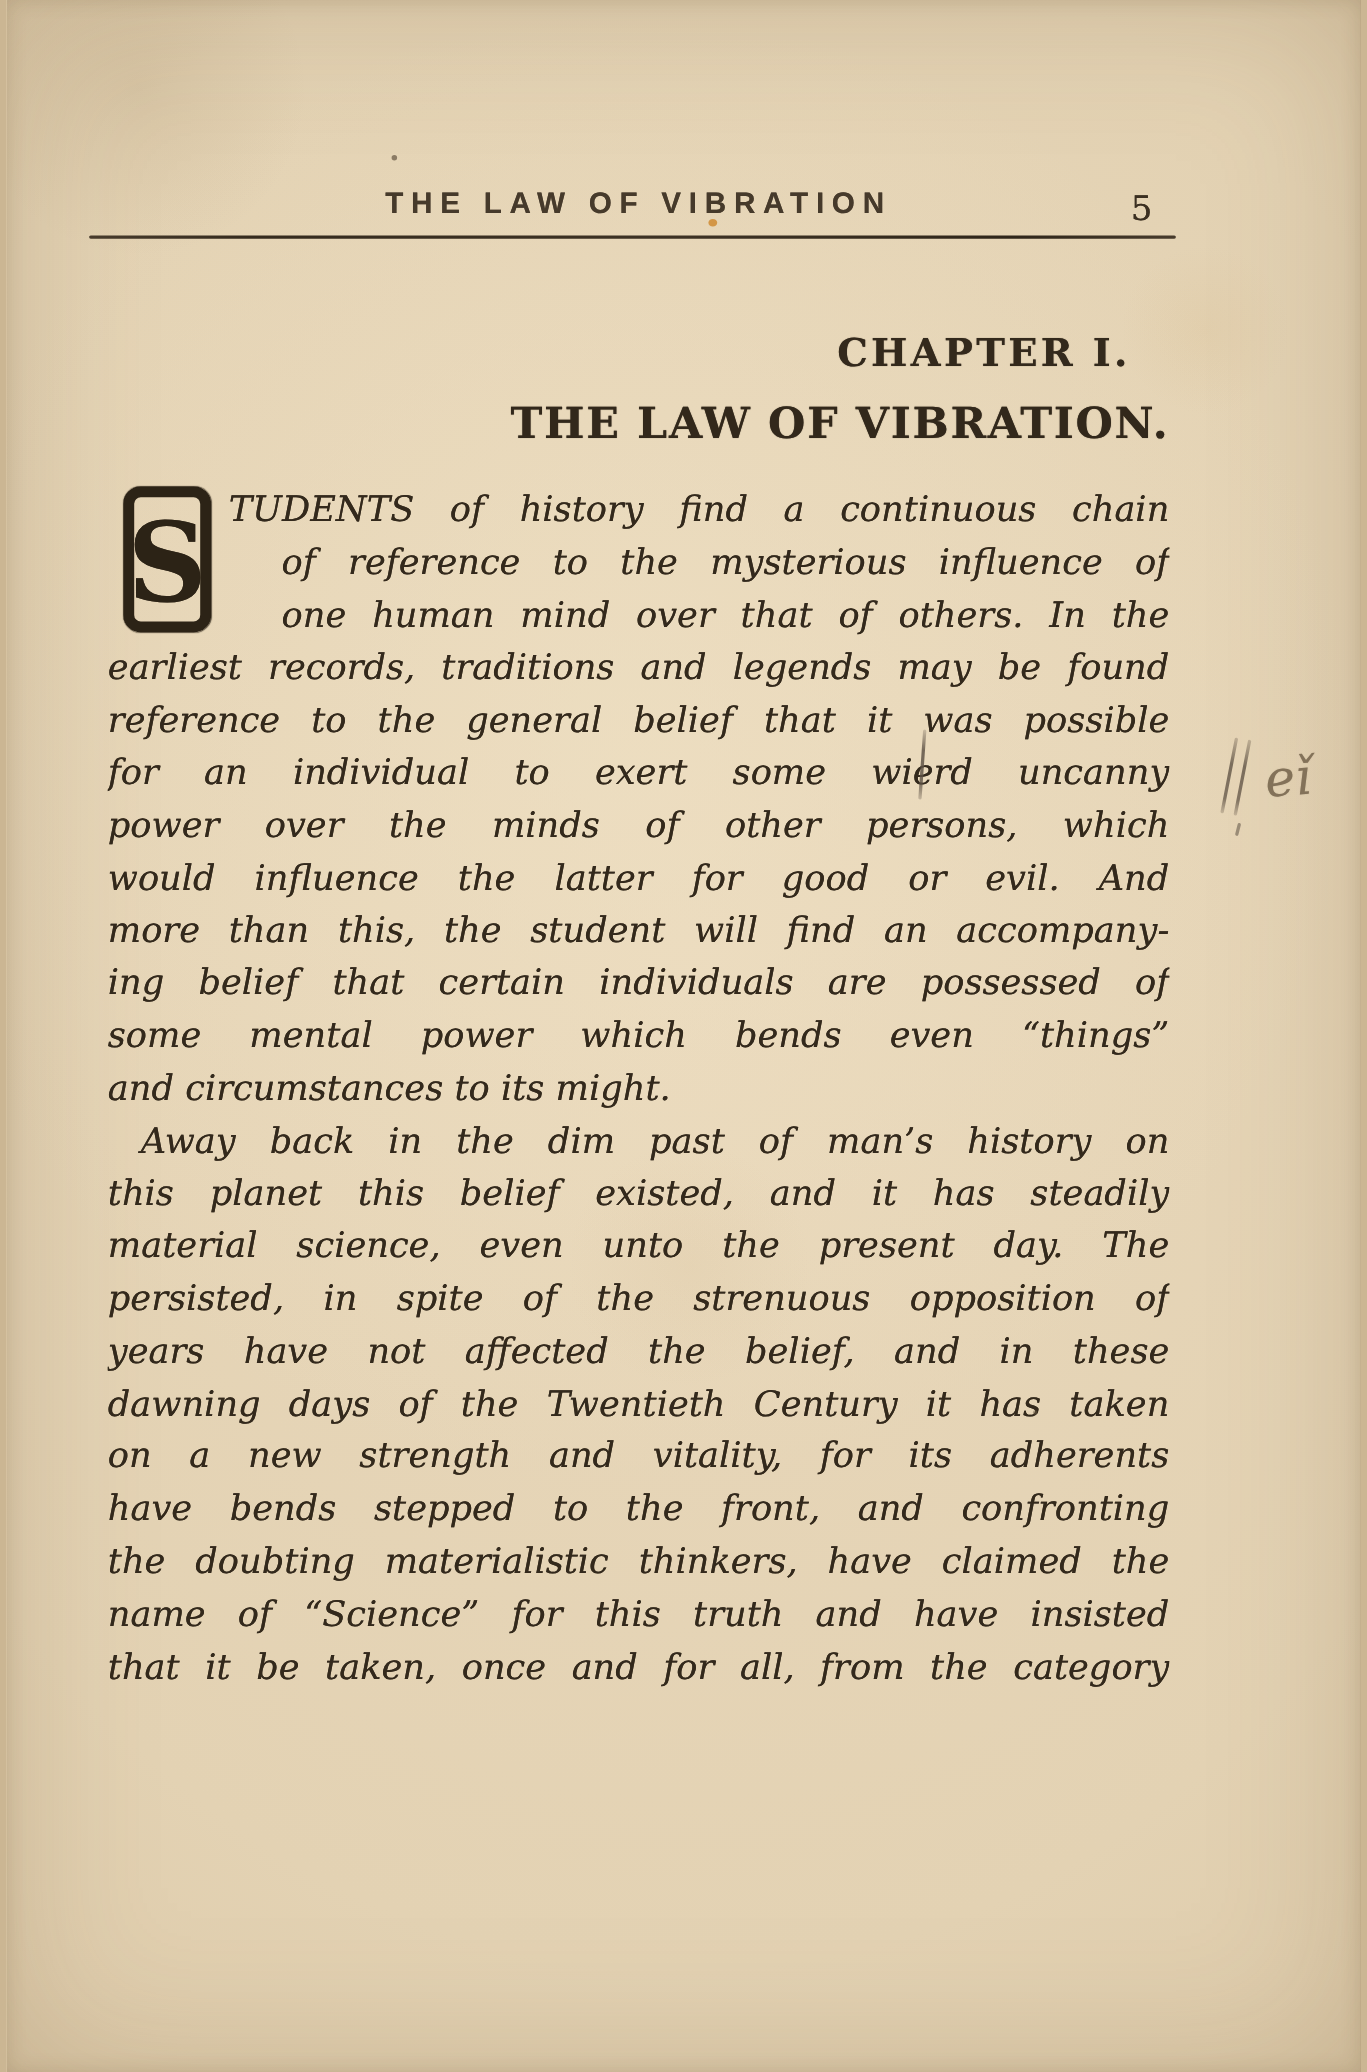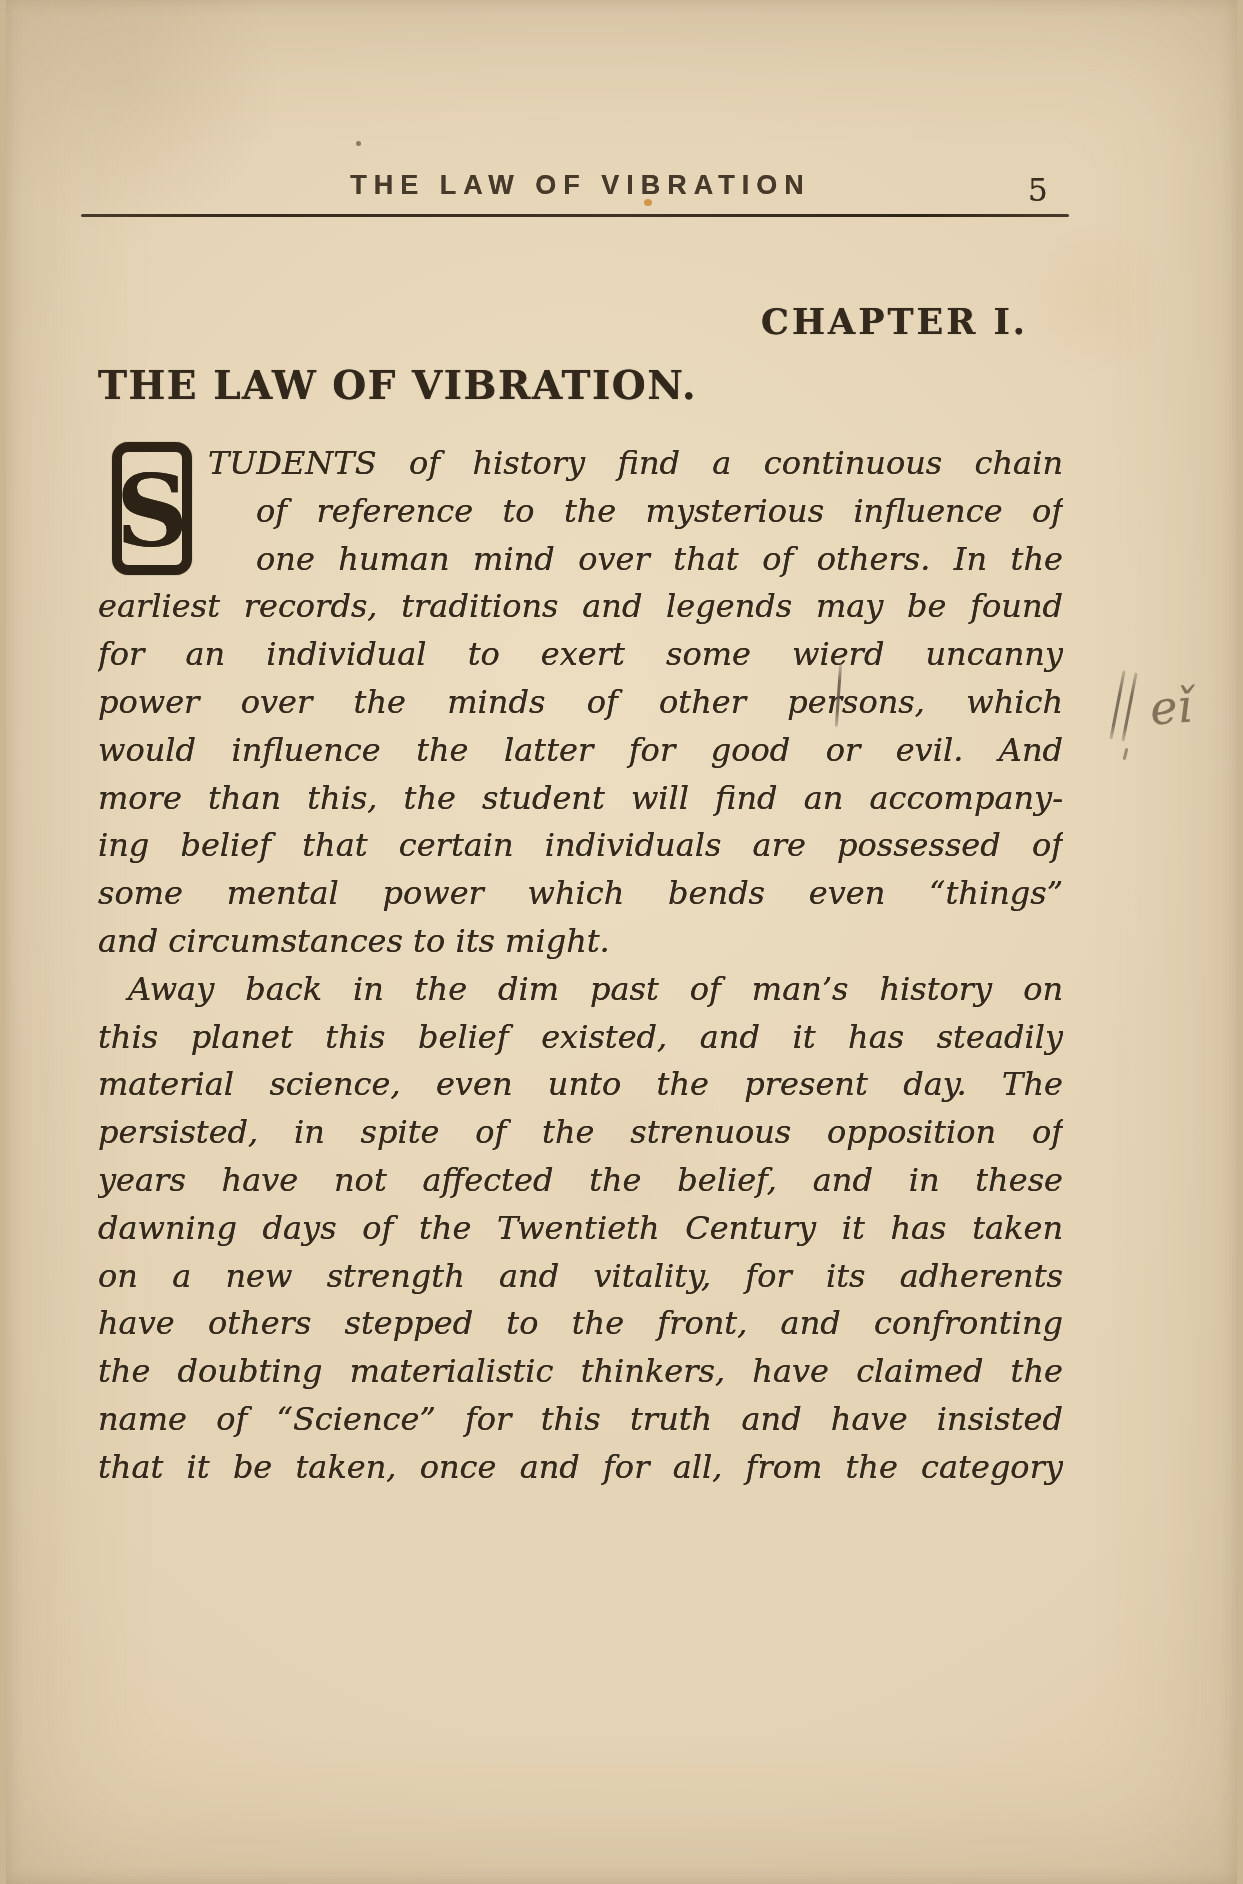--- a/index.html
+++ b/index.html
@@ -44,21 +44,21 @@
     border-radius:2px;
   }
 
   .chapter-heading{
     position:absolute;left:92px;top:301px;width:930px;margin:0;
     text-align:right;font-size:35px;font-weight:bold;letter-spacing:3px;
     color:#33291c;text-shadow:0 0 .7px rgba(51,41,28,.85);
   }
   .chapter-title{
     position:absolute;left:92px;top:362px;width:965px;margin:0;
-    text-align:left;font-size:39px;font-weight:bold;letter-spacing:1.5px;
+    text-align:right;font-size:39px;font-weight:bold;letter-spacing:1.5px;
     color:#32281b;text-shadow:0 0 .7px rgba(50,40,27,.85);
   }
 
   .body-text{
     position:absolute;left:92px;top:440px;width:965px;
     font-size:32px;
     text-shadow:0 0 .6px rgba(51,41,28,.9);
   }
   .dropcap-box{
     float:left;
@@ -128,37 +128,38 @@
 
   <div class="body-text">
     <div class="dropcap-box">
       <span>S</span>
     </div>
     <div class="paragraph">
         <div class="line">TUDENTS of history find a continuous chain</div>
         <div class="line deep">of reference to the mysterious influence of</div>
         <div class="line deep">one human mind over that of others.  In the</div>
         <div class="line">earliest records, traditions and legends may be found</div>
+        <div class="line">reference to the general belief that it was possible</div>
         <div class="line">for an individual to exert some wierd uncanny</div>
         <div class="line">power over the minds of other persons, which</div>
         <div class="line">would influence the latter for good or evil.  And</div>
         <div class="line">more than this, the student will find an accompany-</div>
         <div class="line">ing belief that certain individuals are possessed of</div>
         <div class="line">some mental power which bends even “things”</div>
         <div class="line last">and circumstances to its might.</div>
       </div>
     <div class="paragraph">
         <div class="line indent">Away back in the dim past of man’s history on</div>
         <div class="line">this planet this belief existed, and it has steadily</div>
         <div class="line">material science, even unto the present day.  The</div>
         <div class="line">persisted, in spite of the strenuous opposition of</div>
         <div class="line">years have not affected the belief, and in these</div>
         <div class="line">dawning days of the Twentieth Century it has taken</div>
         <div class="line">on a new strength and vitality, for its adherents</div>
-        <div class="line">have others stepped to the front, and confronting</div>
+        <div class="line">have bends stepped to the front, and confronting</div>
         <div class="line">the doubting materialistic thinkers, have claimed the</div>
         <div class="line">name of “Science” for this truth and have insisted</div>
         <div class="line">that it be taken, once and for all, from the category</div>
       </div>
   </div>
 
   <div class="pencil-slash"></div>
 
   <div class="marginalia">
     <span class="stroke s1"></span>

